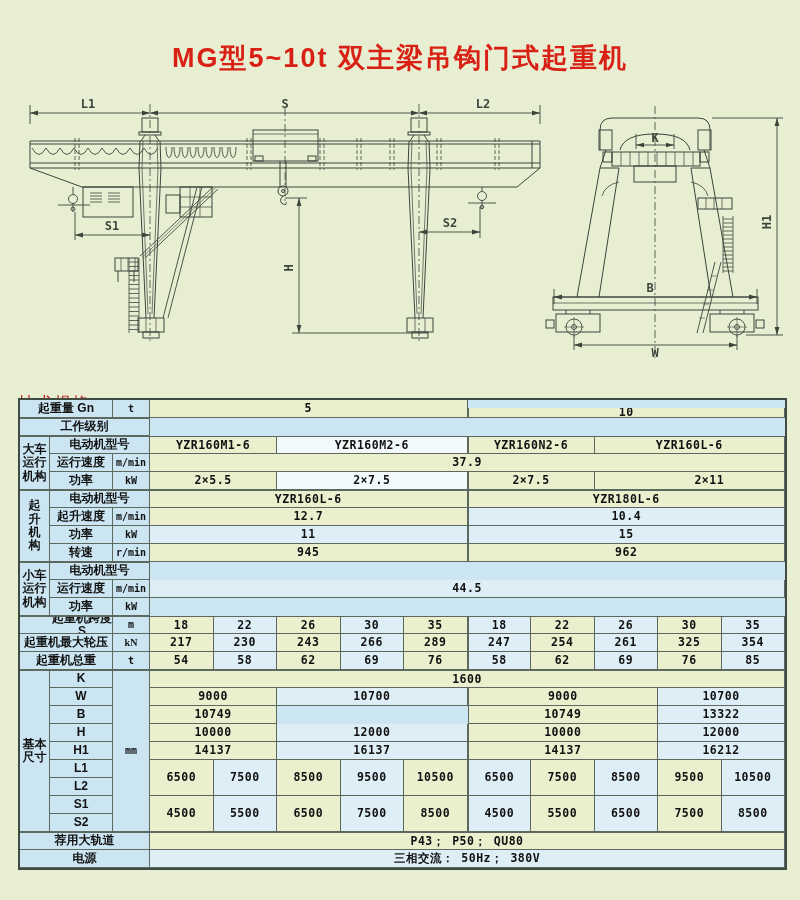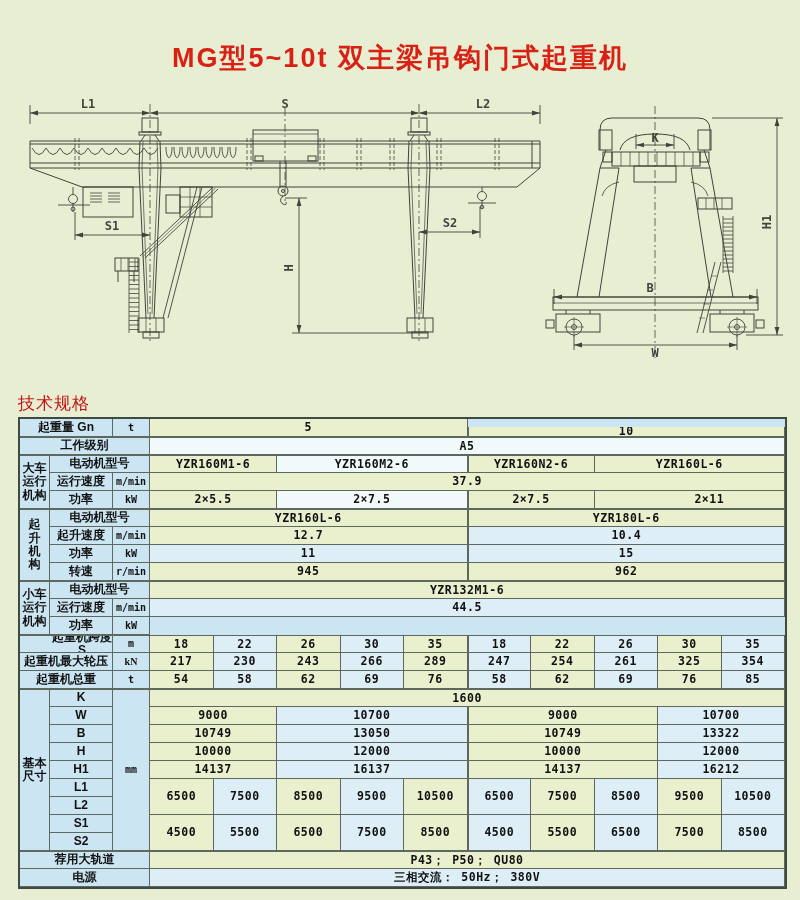--- a/index.html
+++ b/index.html
@@ -14,21 +14,21 @@
     color:var(--title,#d92015);
   }
   .section-heading{
     position:absolute;top:392px;left:18px;
     font-size:17px;font-weight:normal;letter-spacing:1px;
     color:var(--heading,#c41414);
   }
   svg.draw{position:absolute;top:92px;left:0;color:var(--line,#3d443c);}
   svg.draw text{fill:currentColor;font-family:"DejaVu Sans Mono",monospace;font-weight:bold;font-size:12px;}
   .spec-table{
-    position:absolute;top:417px;left:18px;width:765px;height:468px;
+    position:absolute;top:398px;left:18px;width:765px;height:468px;
     display:grid;
     grid-template-columns:30px 63px 37px repeat(10,63.5px);
     grid-template-rows:repeat(26,18px);
     border:2px solid var(--frame,#3f4a42);
     background:var(--label,#cbe5f2);
     box-sizing:content-box;
   }
   .cell{
     display:flex;align-items:center;justify-content:center;
     border-right:1px solid var(--border,#5d685e);
@@ -404,21 +404,20 @@
 </svg>
 
 <div class="section-heading">技术规格</div>
 
 <div class="spec-table">
     <div class="cell L" style="grid-area: 1 / 1 / span 1 / span 2;">起重量 Gn</div>
     <div class="cell L unit" style="grid-area: 1 / 3 / span 1 / span 1;">t</div>
     <div class="cell g" style="grid-area: 1 / 4 / span 1 / span 5;">5</div>
     <div class="cell g csep" style="grid-area: 1 / 9 / span 1 / span 5; margin-top: 8px;">10</div>
     <div class="cell L rsep" style="grid-area: 2 / 1 / span 1 / span 3;">工作级别</div>
-    <div class="cell p rsep" style="grid-area: 2 / 4 / span 1 / span 10;">A5</div>
     <div class="cell L rsep" style="grid-area: 3 / 1 / span 3 / span 1;">大车
 运行
 机构</div>
     <div class="cell L rsep" style="grid-area: 3 / 2 / span 1 / span 2;">电动机型号</div>
     <div class="cell g rsep" style="grid-area: 3 / 4 / span 1 / span 2;">YZR160M1-6</div>
     <div class="cell p rsep" style="grid-area: 3 / 6 / span 1 / span 3;">YZR160M2-6</div>
     <div class="cell g csep rsep" style="grid-area: 3 / 9 / span 1 / span 2;">YZR160N2-6</div>
     <div class="cell g rsep" style="grid-area: 3 / 11 / span 1 / span 3;">YZR160L-6</div>
     <div class="cell L" style="grid-area: 4 / 2 / span 1 / span 1;">运行速度</div>
     <div class="cell L unit" style="grid-area: 4 / 3 / span 1 / span 1;">m/min</div>
@@ -445,21 +444,20 @@
     <div class="cell b" style="grid-area: 8 / 4 / span 1 / span 5;">11</div>
     <div class="cell b csep" style="grid-area: 8 / 9 / span 1 / span 5;">15</div>
     <div class="cell L" style="grid-area: 9 / 2 / span 1 / span 1;">转速</div>
     <div class="cell L unit" style="grid-area: 9 / 3 / span 1 / span 1;">r/min</div>
     <div class="cell g" style="grid-area: 9 / 4 / span 1 / span 5;">945</div>
     <div class="cell g csep" style="grid-area: 9 / 9 / span 1 / span 5;">962</div>
     <div class="cell L rsep" style="grid-area: 10 / 1 / span 3 / span 1;">小车
 运行
 机构</div>
     <div class="cell L rsep" style="grid-area: 10 / 2 / span 1 / span 2;">电动机型号</div>
-    <div class="cell g rsep" style="grid-area: 10 / 4 / span 1 / span 10;">YZR132M1-6</div>
     <div class="cell L" style="grid-area: 11 / 2 / span 1 / span 1;">运行速度</div>
     <div class="cell L unit" style="grid-area: 11 / 3 / span 1 / span 1;">m/min</div>
     <div class="cell b" style="grid-area: 11 / 4 / span 1 / span 10;">44.5</div>
     <div class="cell L" style="grid-area: 12 / 2 / span 1 / span 1;">功率</div>
     <div class="cell L unit" style="grid-area: 12 / 3 / span 1 / span 1;">kW</div>
     <div class="cell L rsep" style="grid-area: 13 / 1 / span 1 / span 2; padding-left: 32px;">起重机跨度S</div>
     <div class="cell L rsep unit" style="grid-area: 13 / 3 / span 1 / span 1;">m</div>
     <div class="cell g rsep" style="grid-area: 13 / 4 / span 1 / span 1;">18</div>
     <div class="cell b rsep" style="grid-area: 13 / 5 / span 1 / span 1;">22</div>
     <div class="cell g rsep" style="grid-area: 13 / 6 / span 1 / span 1;">26</div>
@@ -499,21 +497,20 @@
     <div class="cell L rsep" style="grid-area: 16 / 2 / span 1 / span 1;">K</div>
     <div class="cell L rsep unit" style="grid-area: 16 / 3 / span 9 / span 1;">mm</div>
     <div class="cell g rsep" style="grid-area: 16 / 4 / span 1 / span 10;">1600</div>
     <div class="cell L" style="grid-area: 17 / 2 / span 1 / span 1;">W</div>
     <div class="cell g" style="grid-area: 17 / 4 / span 1 / span 2;">9000</div>
     <div class="cell b" style="grid-area: 17 / 6 / span 1 / span 3;">10700</div>
     <div class="cell g csep" style="grid-area: 17 / 9 / span 1 / span 3;">9000</div>
     <div class="cell b" style="grid-area: 17 / 12 / span 1 / span 2;">10700</div>
     <div class="cell L" style="grid-area: 18 / 2 / span 1 / span 1;">B</div>
     <div class="cell g" style="grid-area: 18 / 4 / span 1 / span 2;">10749</div>
-    <div class="cell b" style="grid-area: 18 / 6 / span 1 / span 3;">13050</div>
     <div class="cell g csep" style="grid-area: 18 / 9 / span 1 / span 3;">10749</div>
     <div class="cell b" style="grid-area: 18 / 12 / span 1 / span 2;">13322</div>
     <div class="cell L" style="grid-area: 19 / 2 / span 1 / span 1;">H</div>
     <div class="cell g" style="grid-area: 19 / 4 / span 1 / span 2;">10000</div>
     <div class="cell b" style="grid-area: 19 / 6 / span 1 / span 3;">12000</div>
     <div class="cell g csep" style="grid-area: 19 / 9 / span 1 / span 3;">10000</div>
     <div class="cell b" style="grid-area: 19 / 12 / span 1 / span 2;">12000</div>
     <div class="cell L" style="grid-area: 20 / 2 / span 1 / span 1;">H1</div>
     <div class="cell g" style="grid-area: 20 / 4 / span 1 / span 2;">14137</div>
     <div class="cell b" style="grid-area: 20 / 6 / span 1 / span 3;">16137</div>

